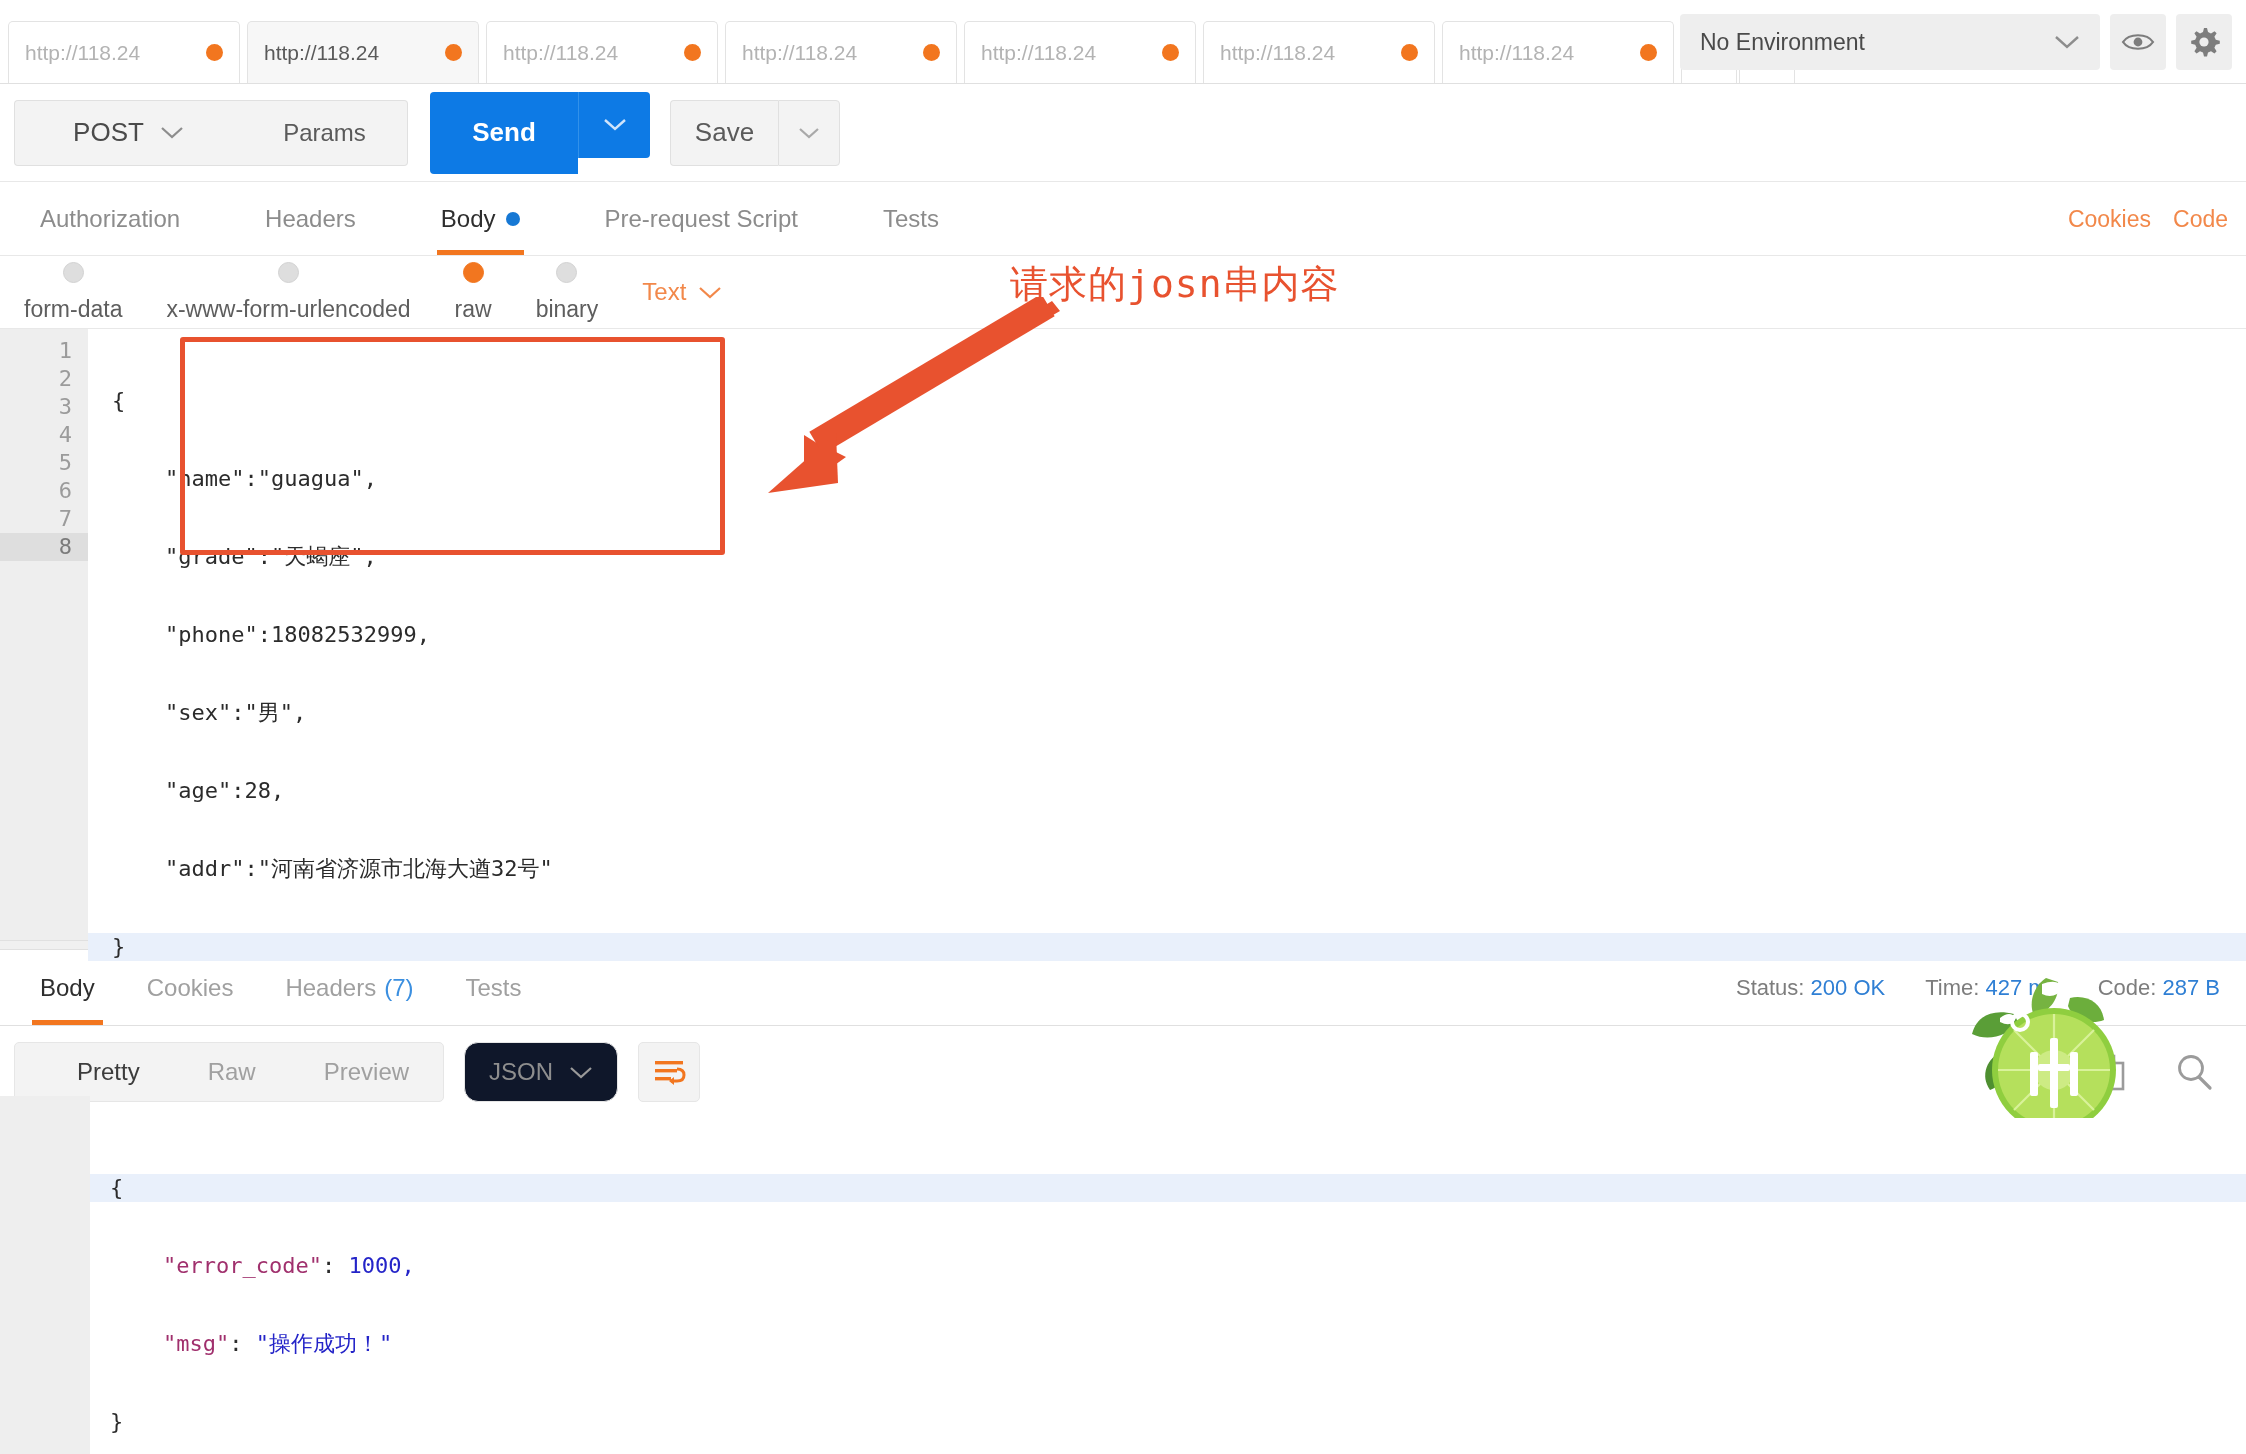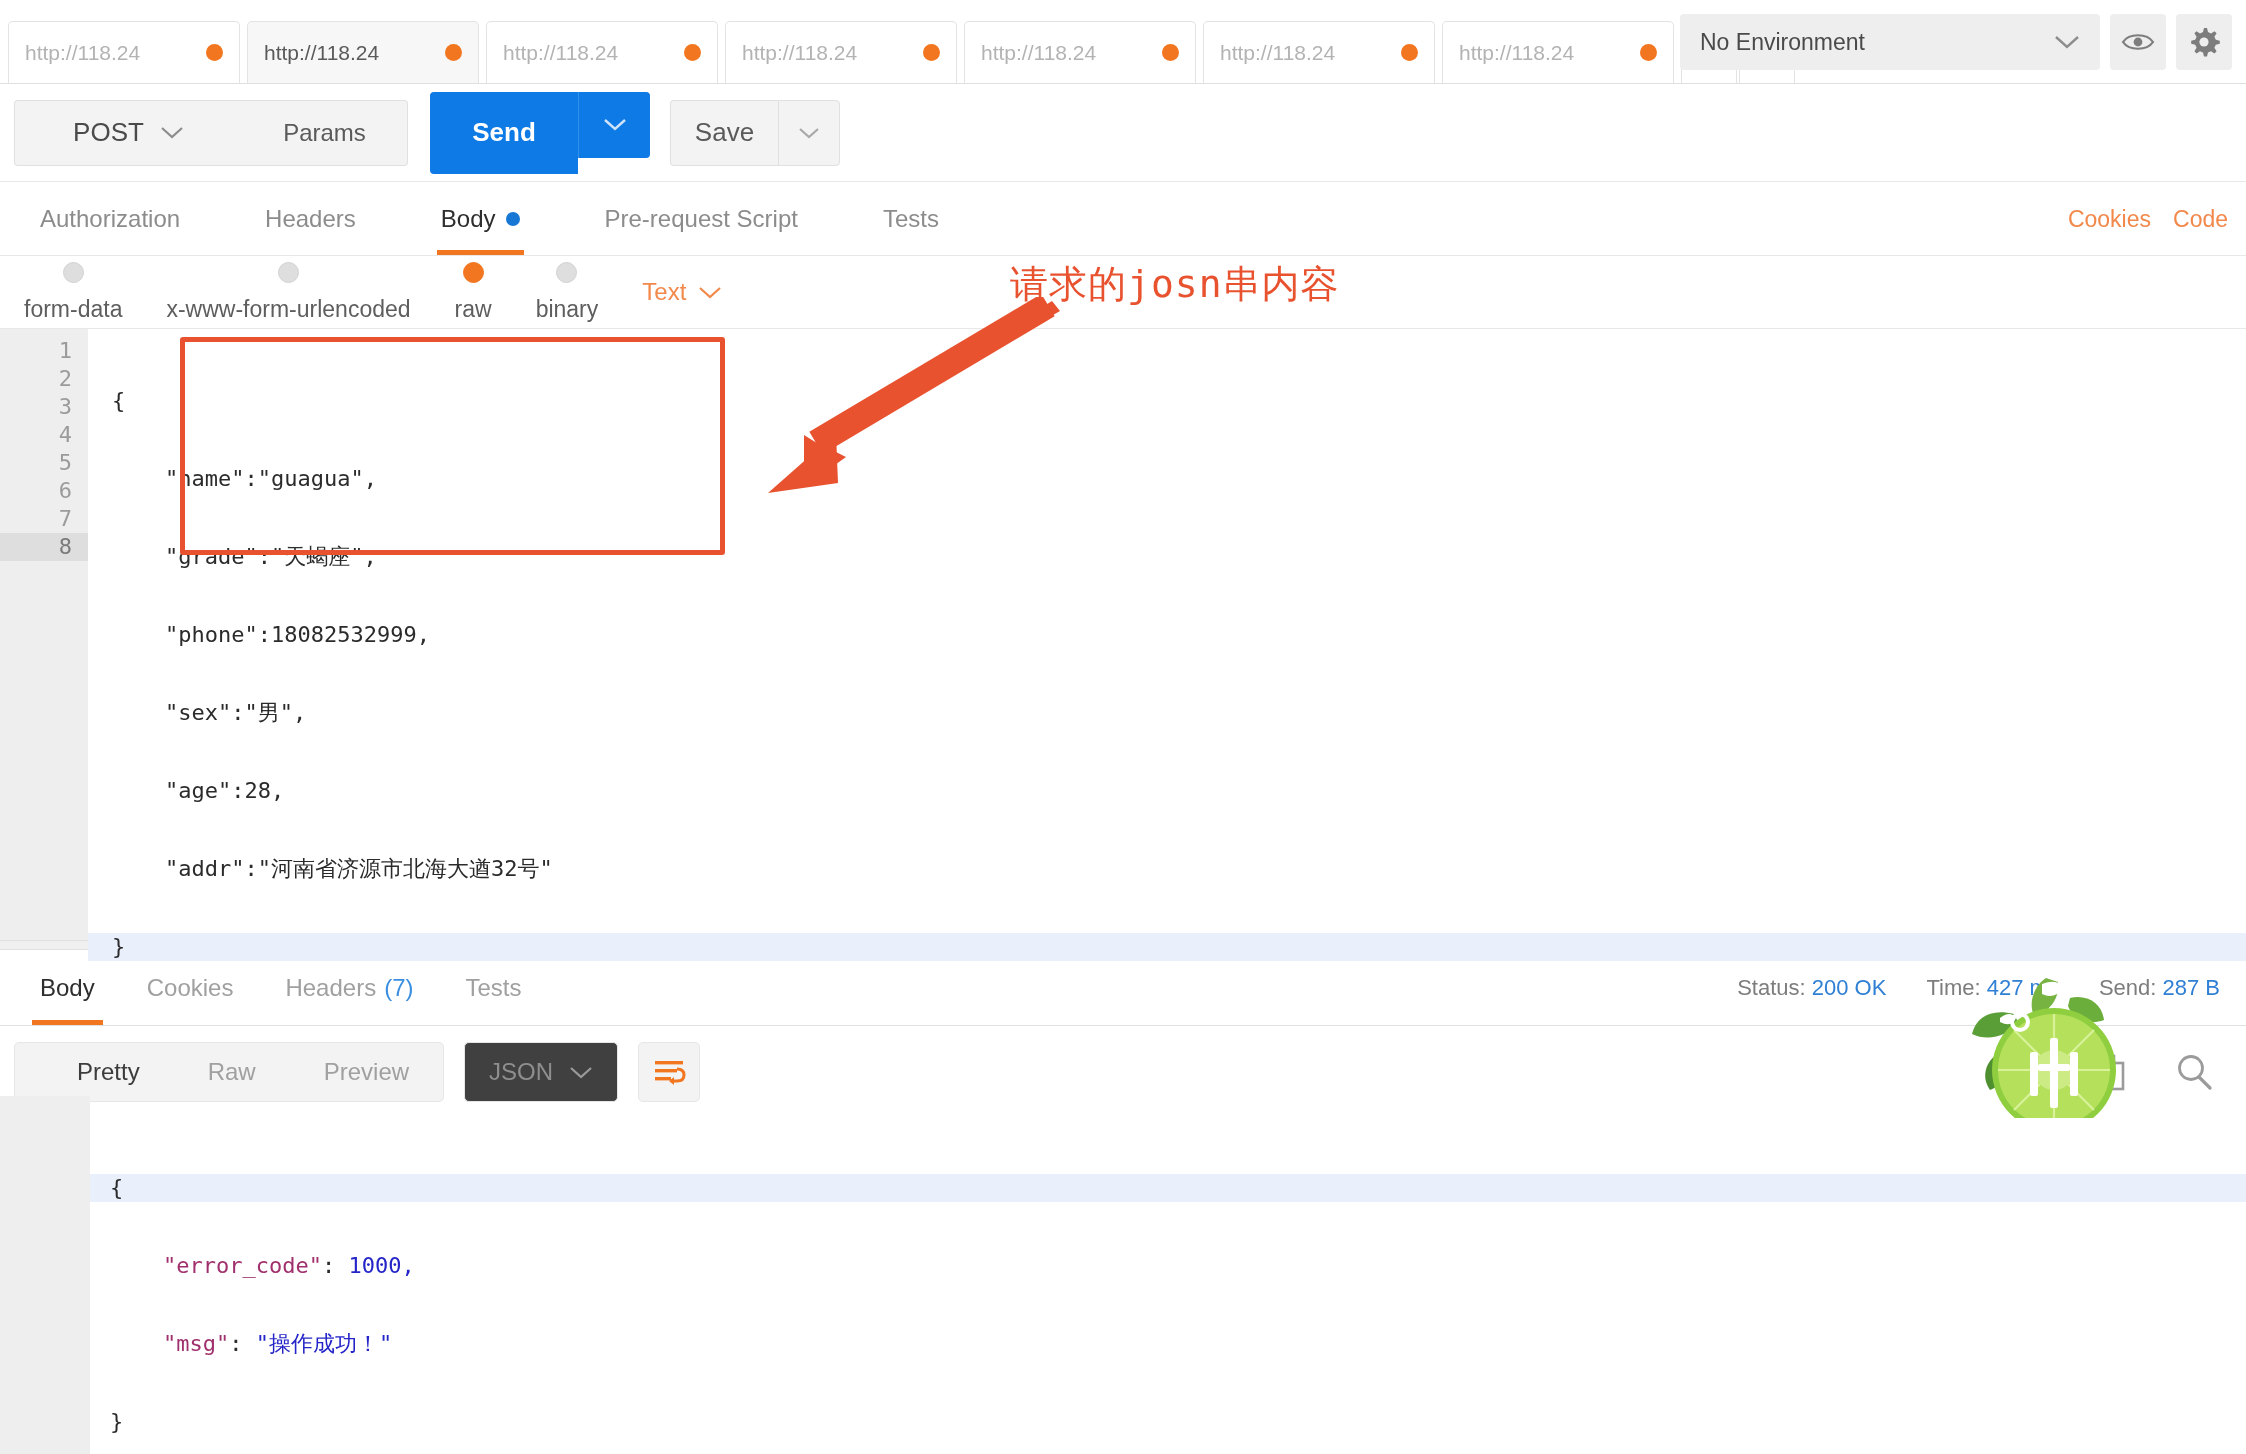--- a/index.html
+++ b/index.html
@@ -242,21 +242,21 @@
   .seg {
     display: flex; background: #f3f3f3; border: 1px solid #e6e6e6;
     border-radius: 5px; height: 60px; overflow: hidden; padding-left: 28px;
   }
   .seg-item {
     display: flex; align-items: center; justify-content: center;
     padding: 0 34px; font-size: 24px; color: #a0a0a0;
   }
   .seg-item.active { color: #3c3c3c; }
   .json-dd {
-    height: 60px; background: #404040; border: 1px solid #e6e6e6; border-radius: 5px;
+    height: 60px; background: #0f172a; border: 1px solid #e6e6e6; border-radius: 14px;
     display: flex; align-items: center; gap: 16px;
     padding: 0 24px; font-size: 24px; color: #8e8e8e;
   }
   .wrap-btn {
     width: 62px; height: 60px; background: #f3f3f3; border: 1px solid #e6e6e6;
     border-radius: 5px; display: flex; align-items: center; justify-content: center;
   }
   .resp-tools-right {
     position: absolute; right: 32px; top: 0; height: 92px;
     display: flex; align-items: center; gap: 46px;
@@ -484,21 +484,21 @@
   <div class="resp-meta">
     <span>
       <span>Status:</span>
       <b>200 OK</b>
     </span>
     <span>
       <span>Time:</span>
       <b>427 ms</b>
     </span>
     <span>
-      <span>Send:</span>
+      <span>Code:</span>
       <b>287 B</b>
     </span>
   </div>
 </div>
 
 <div class="resp-toolbar">
   <div class="seg">
     <div class="seg-item active">Pretty</div>
     <div class="seg-item">Raw</div>
     <div class="seg-item">Preview</div>

